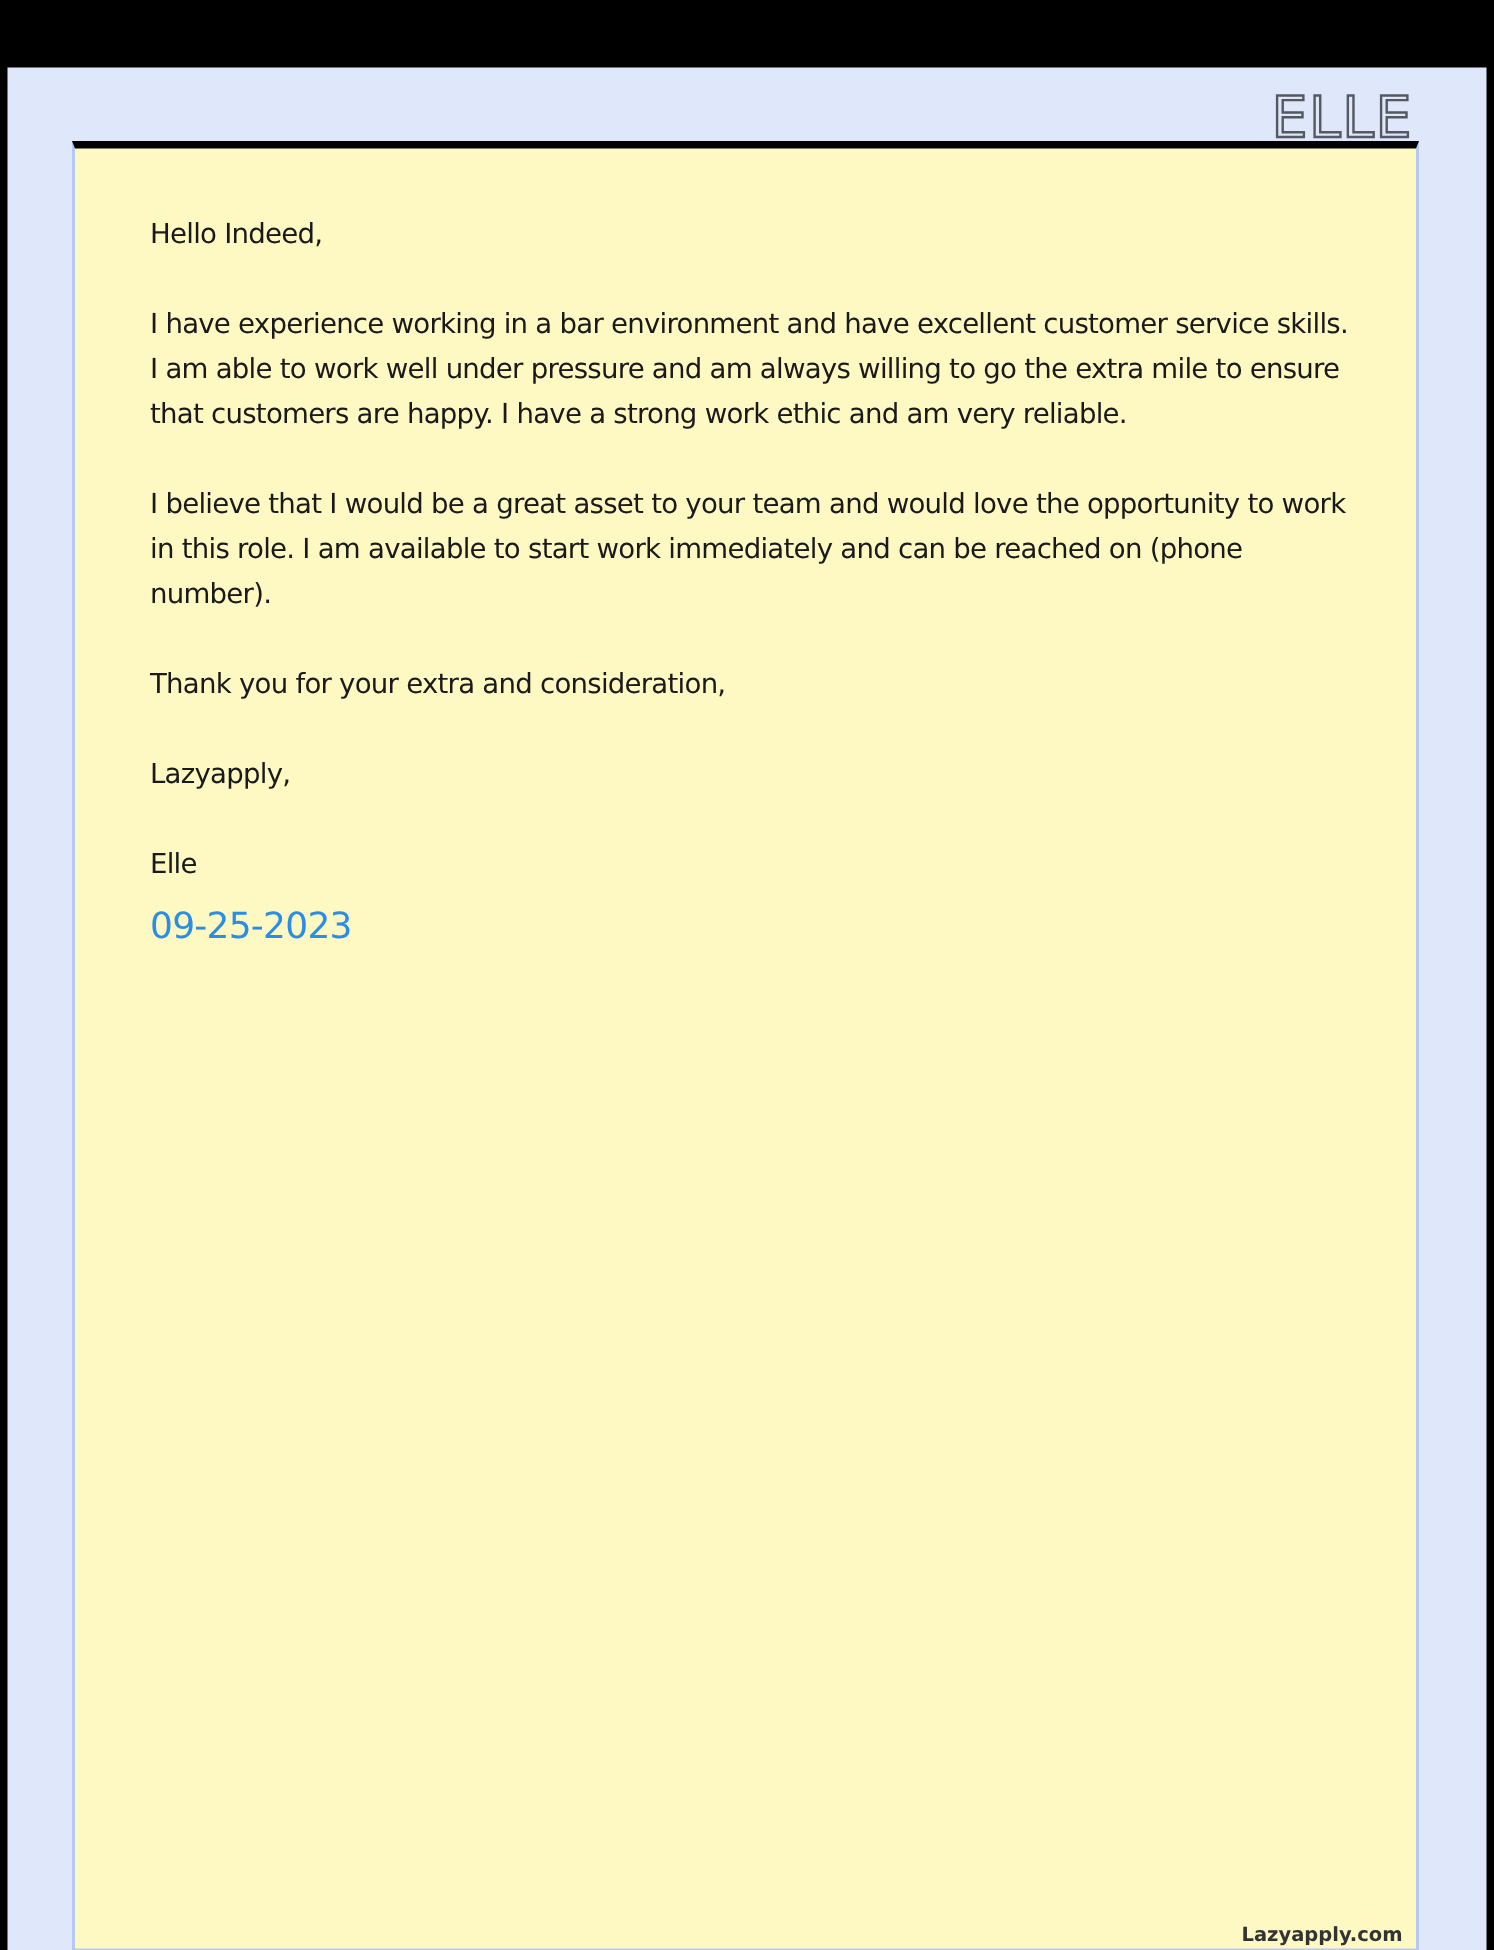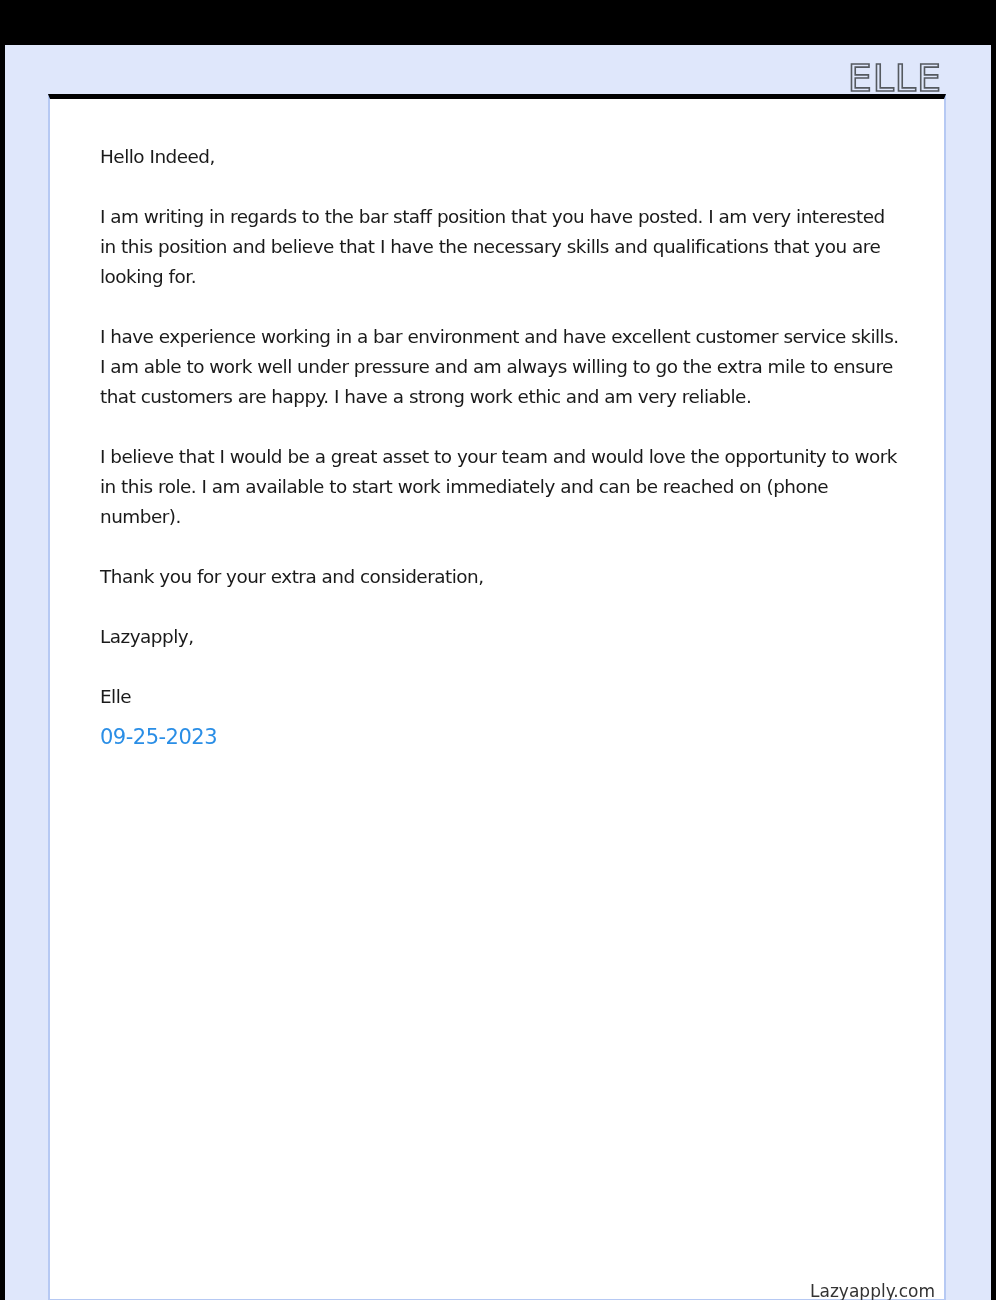--- a/index.html
+++ b/index.html
@@ -24,61 +24,61 @@
       font-size: 38px;
       letter-spacing: 1px;
       color: #dfe7fb;
       -webkit-text-stroke: 1.6px #555a60;
       line-height: 1;
     }
     .page {
       position: absolute;
       left: 43px; top: 49px;
       width: 898px; height: 1207px;
-      background: #ffffff;
+      background: #fef9c3;
       border-top: 5px solid #000;
       border-left: 2px solid #b6c9f3;
       border-right: 2px solid #b6c9f3;
       border-bottom: 2px solid #b6c9f3;
       box-sizing: border-box;
     }
     .letter {
       position: absolute;
       left: 50px; top: 43px;
       width: 800px;
       font-size: 18.4px;
       line-height: 30px;
       color: #1a1a1a;
       letter-spacing: -0.5px;
     }
     .letter p { margin: 0 0 30px 0; }
     .letter p.sig { margin-bottom: 10px; }
     .date {
       color: #2a8ee6;
-      font-size: 21px;
+      font-size: 24px;
       line-height: 30px;
     }
     .footer {
       position: absolute;
       right: 9px; bottom: 0px;
-      font-size: 17px;
+      font-size: 13px;
       color: #333;
       line-height: 16px;
+      font-weight: bold;
     }
   </style>
 </head>
 <body>
 
 <div class="frame">
   <div class="logo">ELLE</div>
 
   <div class="page">
     <div class="letter">
       <p>Hello Indeed,</p>
-      <p>I am writing in regards to the bar staff position that you have posted. I am very interested in this position and believe that I have the necessary skills and qualifications that you are looking for.</p>
       <p>I have experience working in a bar environment and have excellent customer service skills. I am able to work well under pressure and am always willing to go the extra mile to ensure that customers are happy. I have a strong work ethic and am very reliable.</p>
       <p>I believe that I would be a great asset to your team and would love the opportunity to work in this role. I am available to start work immediately and can be reached on (phone number).</p>
       <p>Thank you for your extra and consideration,</p>
       <p>Lazyapply,</p>
       <p class="sig">Elle</p>
       <div class="date">09-25-2023</div>
     </div>
 
     <div class="footer">Lazyapply.com</div>
   </div>

